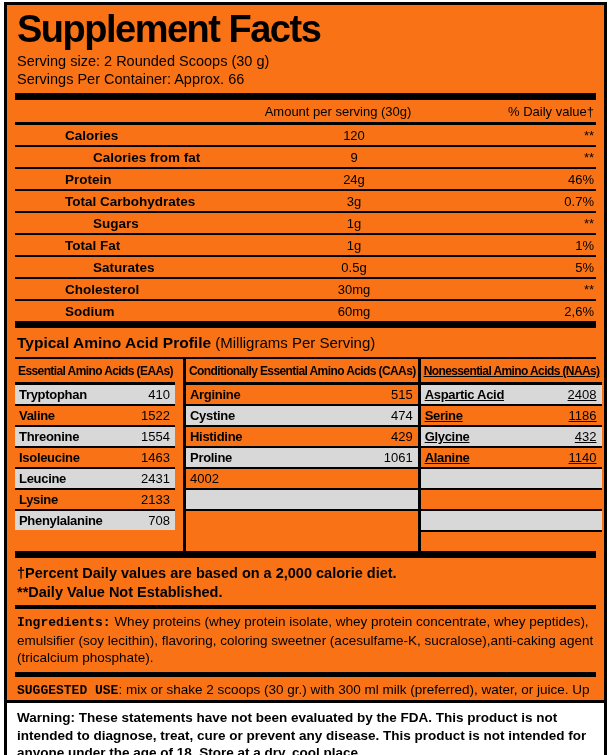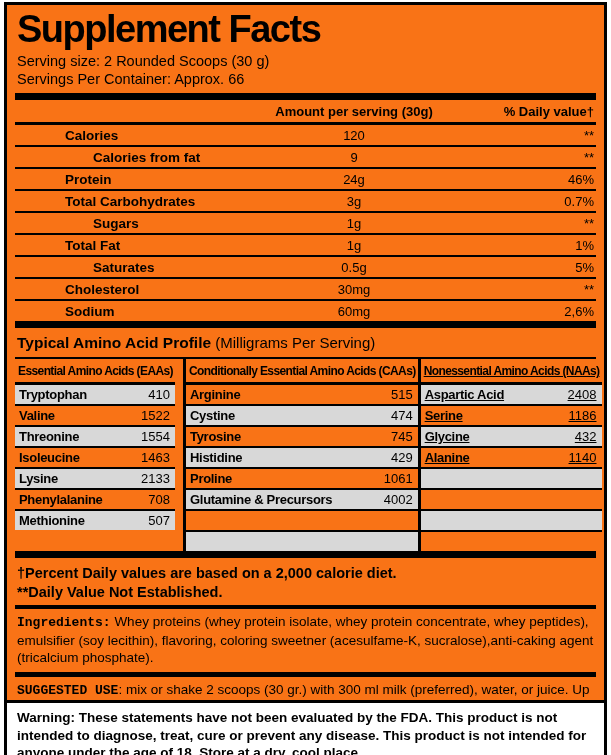--- a/index.html
+++ b/index.html
@@ -20,22 +20,22 @@
   }
   .serving-line{
     font-size:14.5px;font-weight:normal;line-height:1.25;margin-left:2px;
   }
   .bar-thick{height:7px;background:#000;margin-top:5px;}
   .bar-med{height:4px;background:#000;}
   .bar-med5{height:5px;background:#000;}
 
   
   .nut-header{
-    display:flex;font-weight:bold;font-size:13px;
-    padding:4px 0 3px 0;border-bottom:3px solid #000;
+    display:flex;font-weight:normal;font-size:13px;
+    padding:4px 0 3px 0;border-bottom:3px solid #000;gap:16px;
   }
   .nut-row{display:flex;align-items:center;padding:2.5px 0;}
   .nut-row + .nut-row{border-top:2px solid #000;}
   .col-label{flex:1;font-weight:bold;font-size:13.5px;padding-left:2px;margin-left:48px;}
   .col-label.indent{padding-left:30px;}
   .col-amount{width:240px;text-align:center;font-size:13px;}
   .col-daily{width:120px;text-align:right;font-size:13px;padding-right:2px;}
   .nut-header .col-daily{font-size:13px;}
 
   
@@ -154,58 +154,53 @@
           </div>
         <div class="amino-row">
             <span class="amino-name">Threonine</span>
             <span class="amino-value">1554</span>
           </div>
         <div class="amino-row">
             <span class="amino-name">Isoleucine</span>
             <span class="amino-value">1463</span>
           </div>
         <div class="amino-row">
+            <span class="amino-name">Leucine</span>
+            <span class="amino-value">2431</span>
+          </div>
+        <div class="amino-row">
             <span class="amino-name">Lysine</span>
             <span class="amino-value">2133</span>
           </div>
         <div class="amino-row">
             <span class="amino-name">Phenylalanine</span>
             <span class="amino-value">708</span>
-          </div>
-        <div class="amino-row">
-            <span class="amino-name">Methionine</span>
-            <span class="amino-value">507</span>
           </div>
       </div>
     </div>
     <div class="amino-col amino-col2">
       <div class="amino-header">Conditionally Essential Amino Acids (CAAs)</div>
       <div class="start-white">
         <div class="amino-row">
             <span class="amino-name">Arginine</span>
             <span class="amino-value">515</span>
           </div>
         <div class="amino-row">
             <span class="amino-name">Cystine</span>
             <span class="amino-value">474</span>
           </div>
         <div class="amino-row">
-            <span class="amino-name">Tyrosine</span>
-            <span class="amino-value">745</span>
-          </div>
-        <div class="amino-row">
             <span class="amino-name">Histidine</span>
             <span class="amino-value">429</span>
           </div>
         <div class="amino-row">
             <span class="amino-name">Proline</span>
             <span class="amino-value">1061</span>
           </div>
         <div class="amino-row">
-            <span class="amino-name">Glutamine &amp; Precursors</span>
             <span class="amino-value">4002</span>
           </div>
         <div class="amino-row">
             <span class="amino-name"></span>
             <span class="amino-value"></span>
           </div>
         <div class="amino-row">
             <span class="amino-name"></span>
             <span class="amino-value"></span>
           </div>

